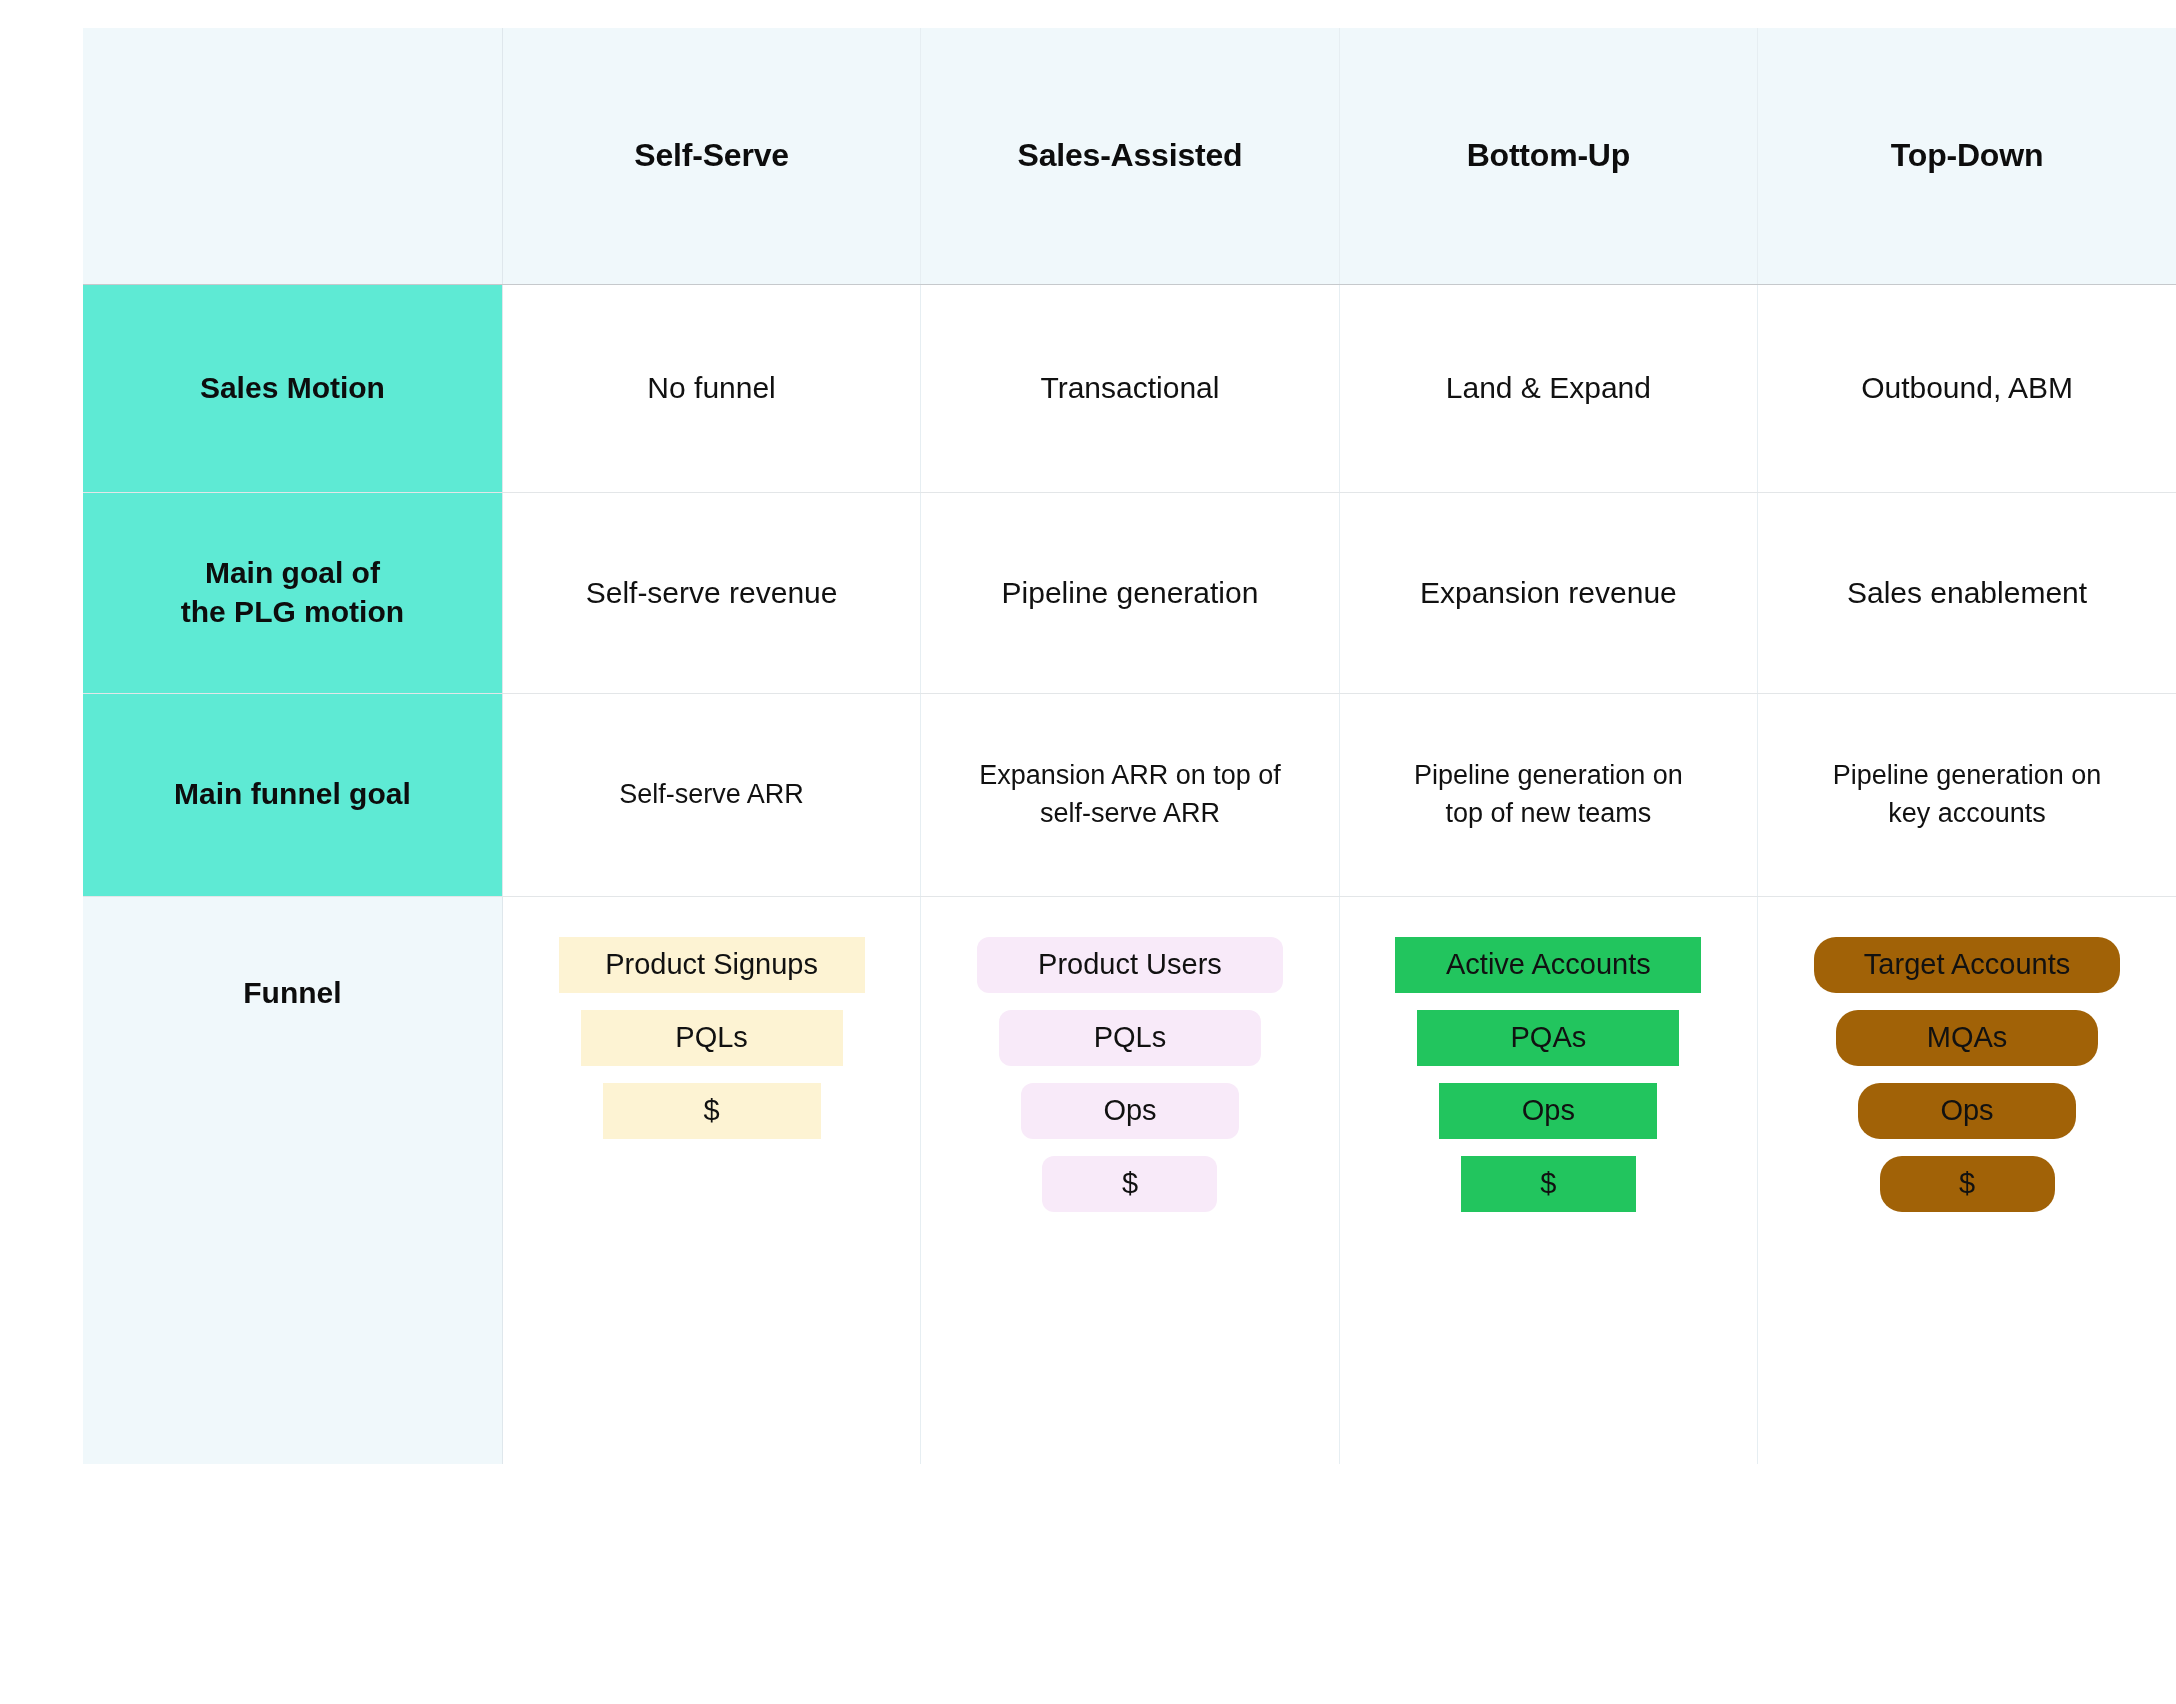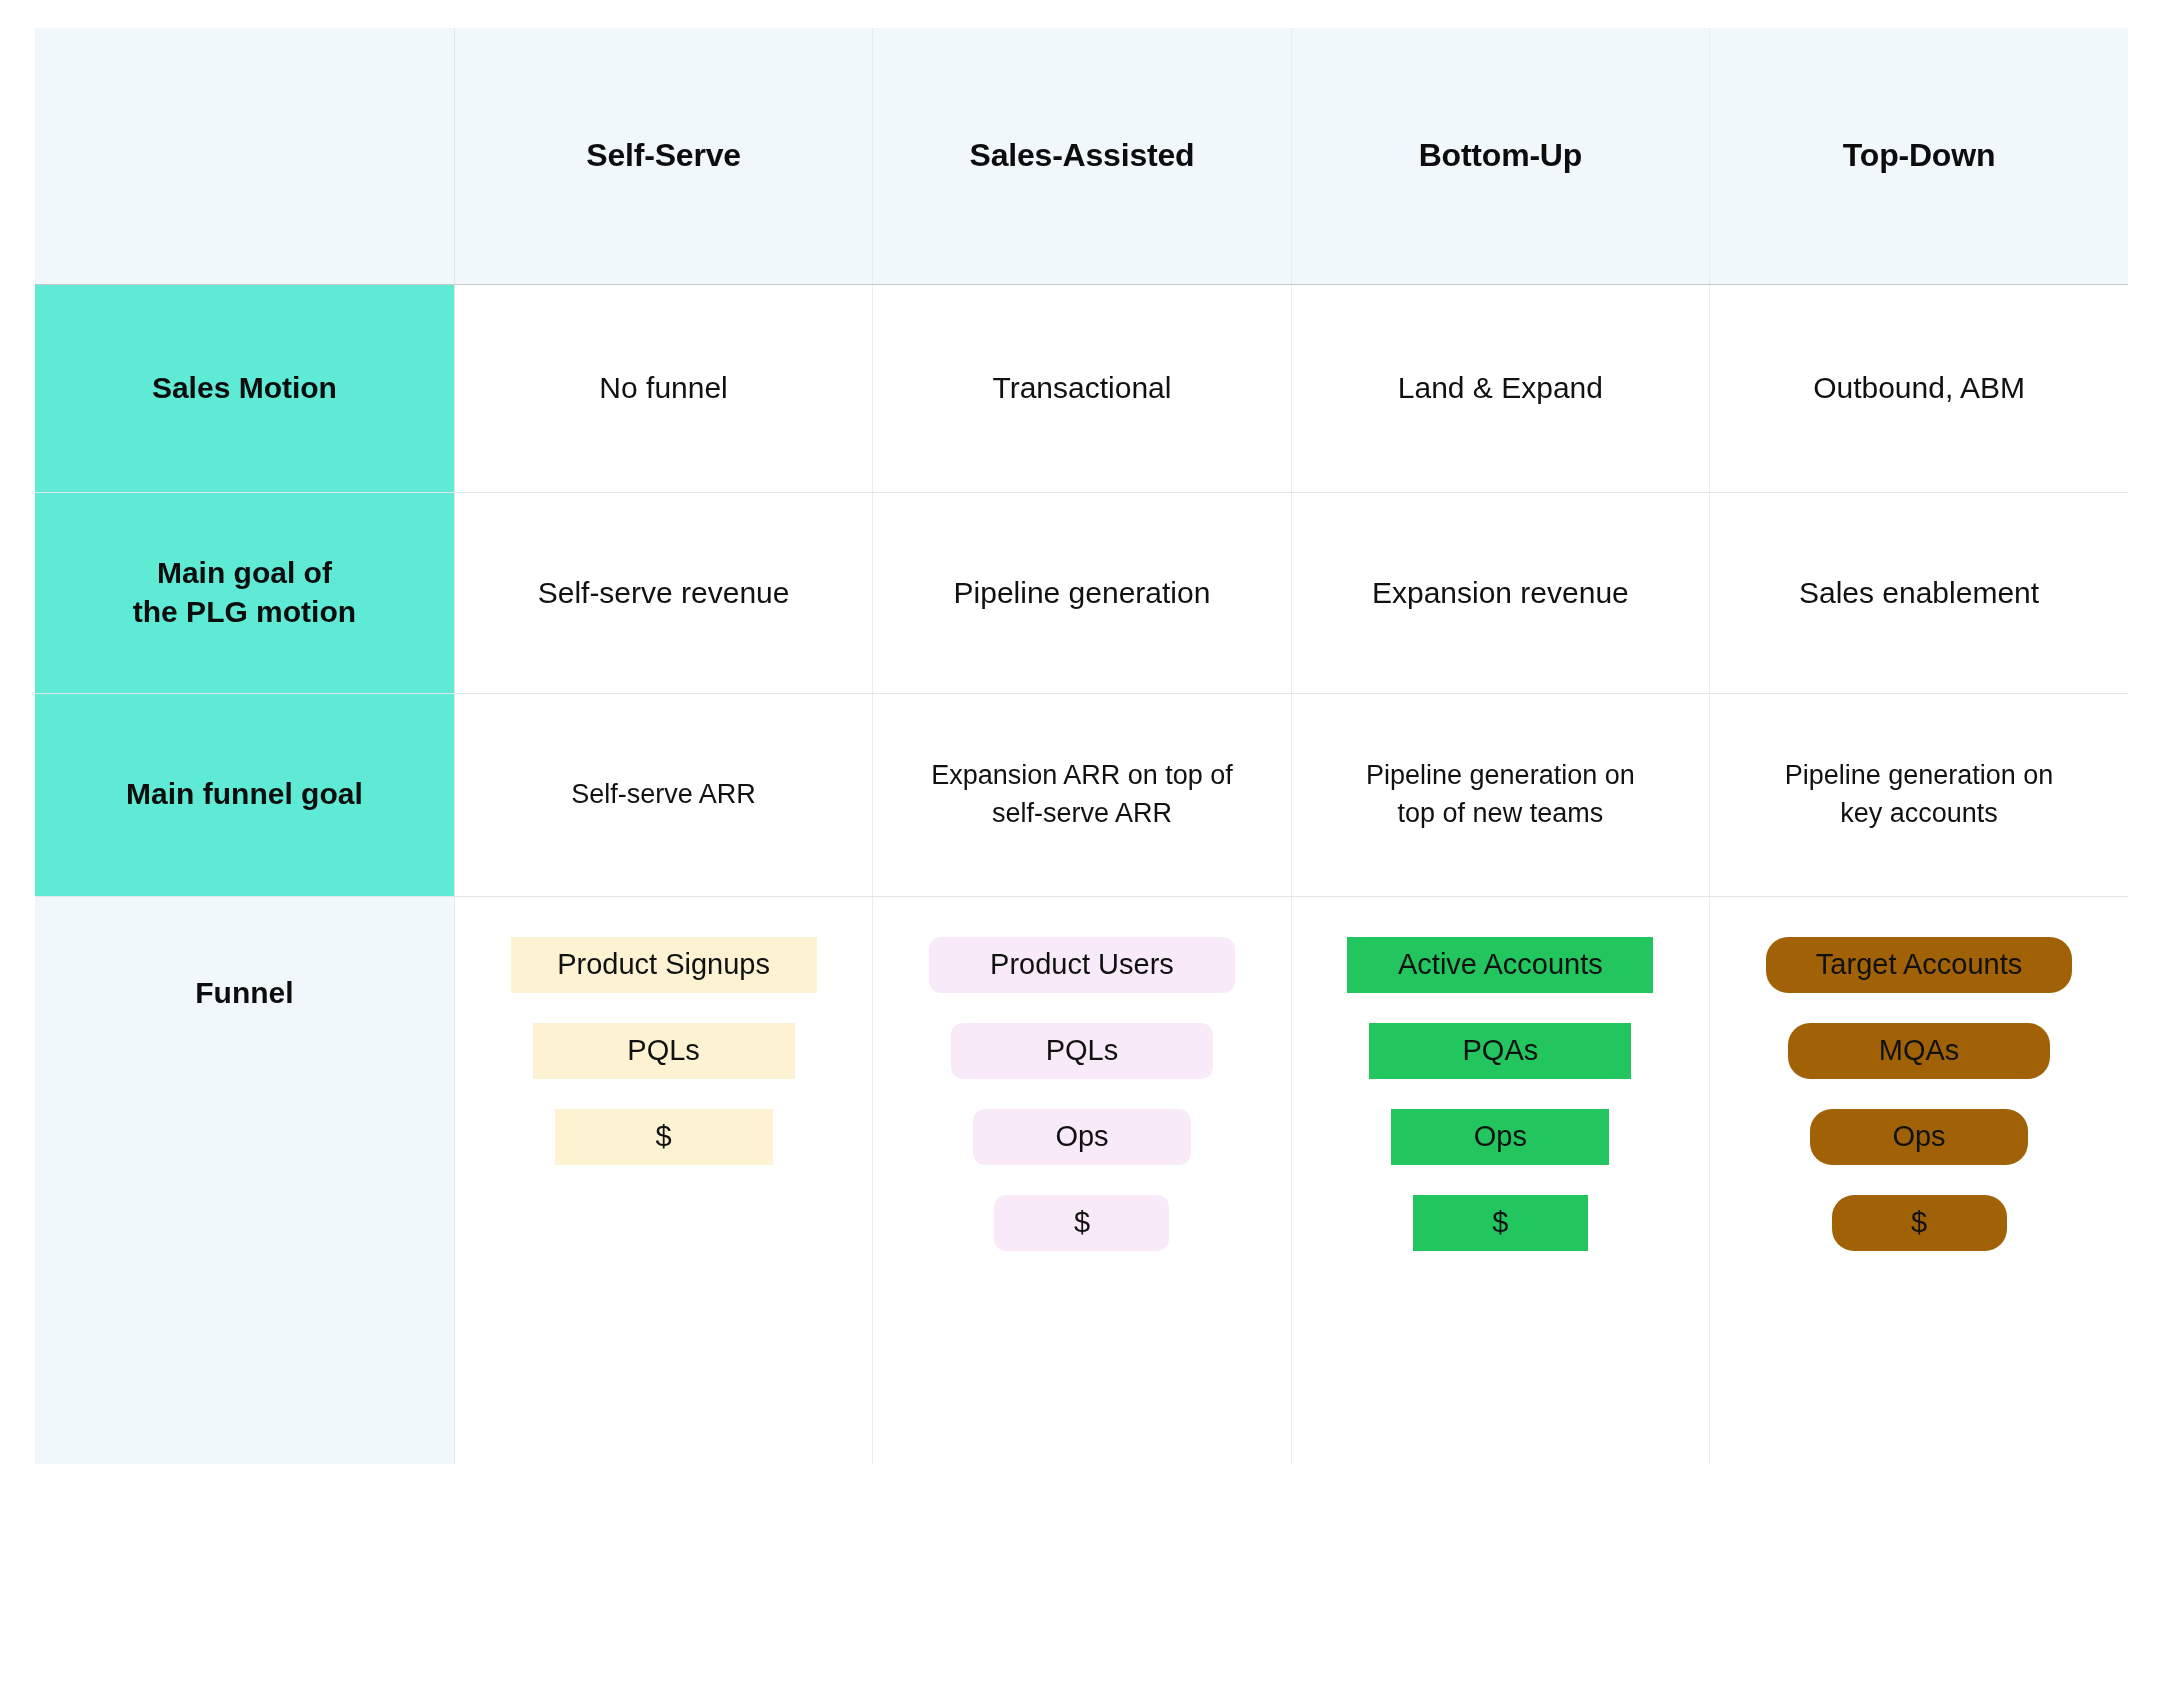--- a/index.html
+++ b/index.html
@@ -19,20 +19,21 @@
     position: absolute;
     left: 35px;
     top: 28px;
     width: 2093px;
   }
 
   table.plg-table {
     border-collapse: collapse;
     table-layout: fixed;
     width: 2093px;
+    margin-left: 48px;
   }
 
   col.col-label { width: 419px; }
   col.col-data  { width: 418px; }
 
   
   thead tr.header-row th {
     height: 256px;
     background: #f0f8fb;
     border-bottom: 1.7px solid #c6c9cc;
@@ -103,21 +104,21 @@
   tbody tr.r-funnel td.row-label .cell-label-inner {
     display: block;
   }
 
   
   .funnel-stack {
     display: flex;
     flex-direction: column;
     align-items: center;
     padding-top: 40px;
-    gap: 30px;
+    gap: 17px;
   }
   .funnel-box {
     display: flex;
     align-items: center;
     justify-content: center;
     height: 56px;
     font-size: 29px;
     font-weight: 400;
     color: #111111;
     box-sizing: border-box;

